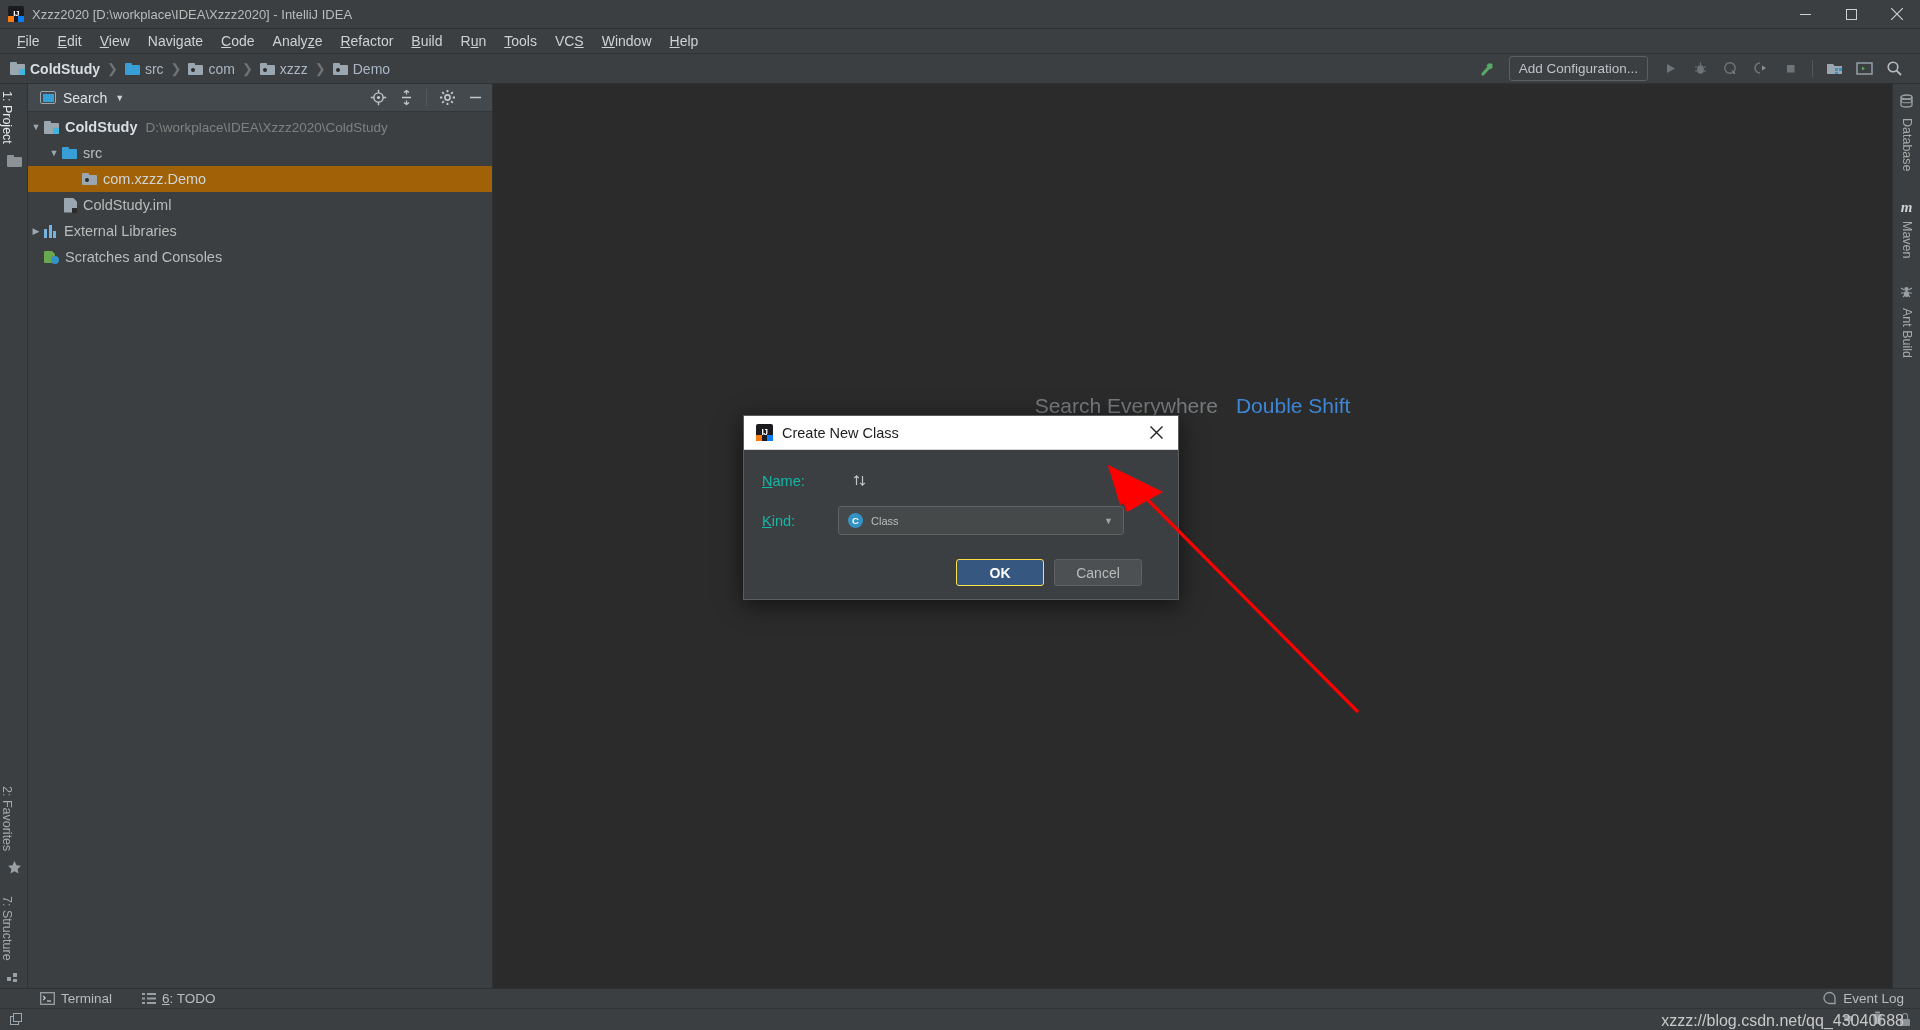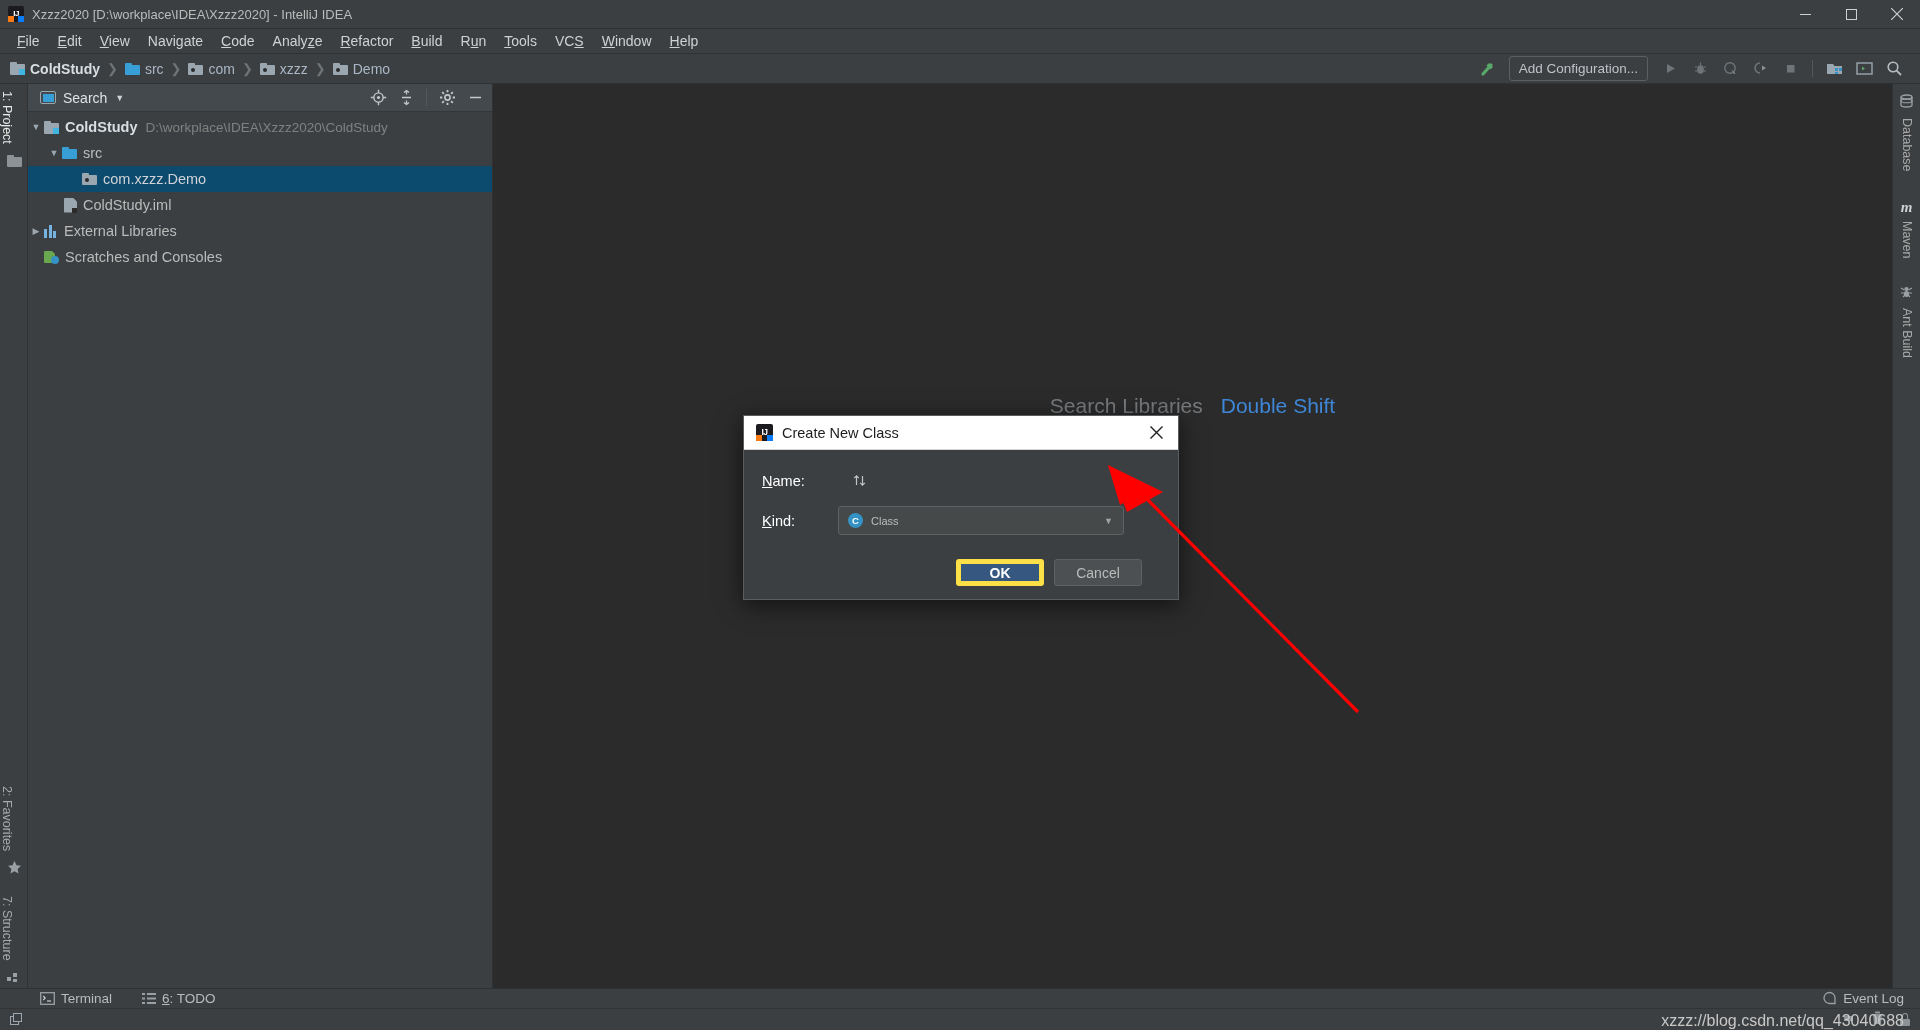--- a/index.html
+++ b/index.html
@@ -120,21 +120,21 @@
   .panel-head-right { margin-left: auto; display: flex; align-items: center; gap: 2px; }
   .ph-btn { width: 26px; height: 26px; display: flex; align-items: center; justify-content: center; }
   .panel-win-ico { width: 16px; height: 13px; border: 1.6px solid #9aa7b0; border-radius: 2px; position: relative; }
   .panel-win-ico::after { content:''; position:absolute; left:1.5px; top:1.5px; right:1.5px; bottom:1.5px; background:#389fd6; }
 
   .tree { flex: 1; overflow: hidden; padding-top: 2px; }
   .tree-row {
     height: 26px; display: flex; align-items: center; font-size: 14.5px;
     color: #bbbbbb; padding-right: 6px; white-space: nowrap;
   }
-  .tree-row.selected { background: #0c4a6e; }
+  .tree-row.selected { background: #a16207; }
   .tree-row .arrow {
     width: 16px; flex: 0 0 16px; color: #9aa7b0; font-size: 9px;
     display: flex; align-items: center; justify-content: center;
   }
   .tree-row .tlabel { margin-left: 6px; }
   .tree-row .bold { font-weight: bold; color: #d8dee4; }
   .tree-row .pathhint { color: #808080; font-size: 13.5px; margin-left: 8px; }
 
   .lib-ico { width: 14px; height: 13px; display: flex; align-items: flex-end; gap: 1.5px; }
   .lib-ico i { display: block; width: 3px; background: #77b3e0; }
@@ -175,21 +175,21 @@
   }
   .dlg-title .dicon .bl { position: absolute; left: 0; bottom: 0; width: 6px; height: 6px; background: #f97a12; }
   .dlg-title .dicon .br { position: absolute; right: 0; bottom: 0; width: 6px; height: 6px; background: #087cfa; }
   .dlg-title .dtxt { font-size: 14.5px; color: #1d1d1d; }
   .dlg-close {
     margin-left: auto; width: 44px; height: 34px;
     display: flex; align-items: center; justify-content: center; color: #1d1d1d;
   }
   .dlg-body { padding: 16px 18px 0 18px; }
   .field-row { display: flex; align-items: center; margin-bottom: 11px; }
-  .field-label { width: 76px; font-size: 14.5px; color: #ffffff; }
+  .field-label { width: 76px; font-size: 14.5px; color: #14b8a6; }
   .name-input {
     flex: 1; height: 29px; background: #45494a; border: 2px solid #4b7fb4;
     color: #b4b4b4; font-size: 14.5px; font-family: "Liberation Sans", sans-serif;
     padding: 0 8px; outline: none;
   }
   .swap-btn {
     width: 30px; height: 29px; margin-left: 6px; display: flex; align-items: center;
     justify-content: center; color: #c4c4c4; font-size: 14px;
   }
   .kind-combo {
@@ -201,21 +201,21 @@
   .kind-combo .carrow { margin-left: auto; color: #a0a4a7; font-size: 9px; padding-right: 6px; }
   .c-badge {
     width: 15px; height: 15px; border-radius: 50%; background: #3592c4;
     color: #fff; font-size: 9.5px; font-weight: bold; text-align: center; line-height: 15px;
   }
   .dlg-buttons { display: flex; justify-content: flex-end; gap: 10px; padding: 13px 18px 0 0; }
   .dlg-btn {
     min-width: 88px; height: 27px; border-radius: 3px; font-size: 14px;
     display: flex; align-items: center; justify-content: center;
   }
-  .dlg-btn.primary { background: #365880; color: #ffffff; font-weight: bold; border: 5px solid #fde047; }
+  .dlg-btn.primary { background: #365880; color: #ffffff; font-weight: bold; border: 1px solid #fde047; }
   .dlg-btn.secondary { background: #4c5052; color: #bbbbbb; border: 1px solid #5e6163; }
 
   
   .annot { position: absolute; left: 0; top: 0; width: 1920px; height: 1030px; pointer-events: none; }
 
   
   .bottom-strip {
     position: absolute; left: 0; right: 0; bottom: 22px; height: 20px;
     background: #3c3f41; border-top: 1px solid #2f3133;
     display: flex; align-items: center; padding-left: 40px;
@@ -543,21 +543,21 @@
           <span class="b1"></span>
             <span class="b2"></span>
         </span>
         <span class="tlabel">Scratches and Consoles</span>
       </div>
     </div>
   </div>
 
   <div class="editor-area">
     <div class="hint-row">
-      <span class="hint-label">Search Libraries</span>
+      <span class="hint-label">Search Everywhere</span>
       <span class="hint-key">Double Shift</span>
     </div>
   </div>
 
   <div class="dialog">
     <div class="dlg-title">
       <span class="dicon">
         <span class="ij">IJ</span>
           <span class="bl"></span>
           <span class="br"></span>

